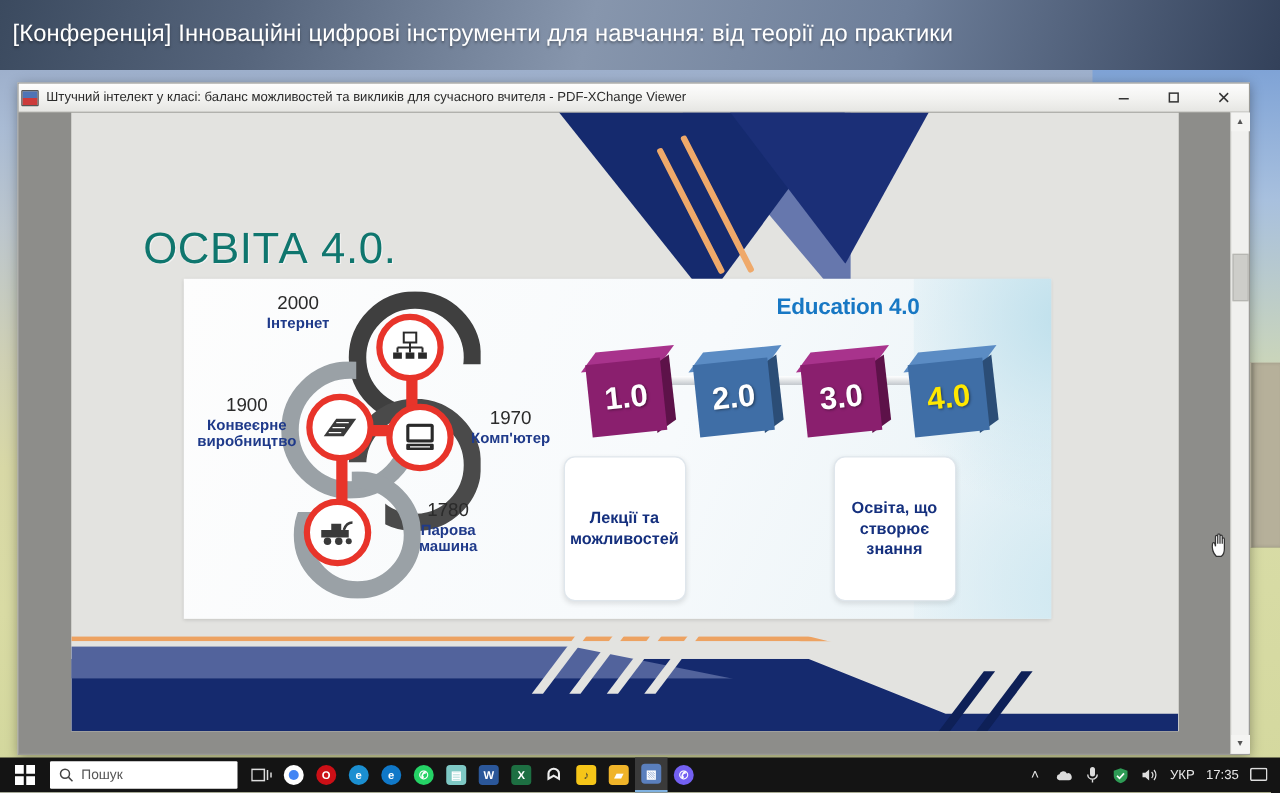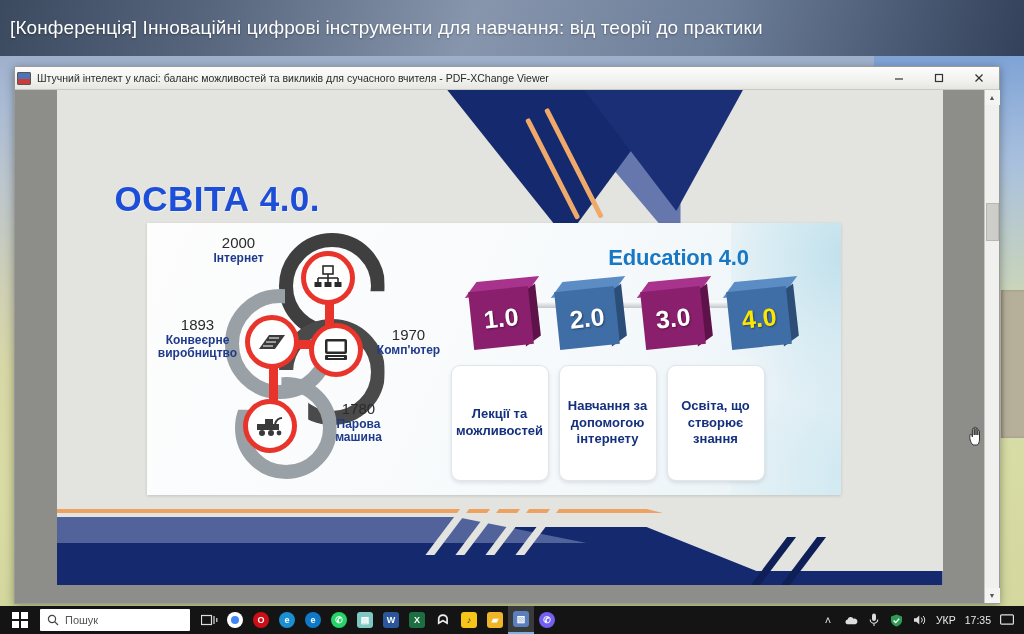--- a/index.html
+++ b/index.html
@@ -121,22 +121,22 @@
     position:absolute; background:#e3e3e0; width:9px; height:52px;
     transform:skewX(-37deg);
   }
   .db-slash-dark {
     position:absolute; background:#0e2057; width:9px; height:48px;
     transform:skewX(-37deg);
   }
 
   
   #slide-title {
-    position:absolute; left:58px; top:89px; font-size:35px; font-weight:bold;
-    color:#1d4ed8; letter-spacing:.5px;
+    position:absolute; left:58px; top:89px; font-size:35px; font-weight:normal;
+    color:#0f766e; letter-spacing:.5px;
     text-shadow:1px 1px 0 rgba(255,255,255,.5);
   }
 
   
   #content-card {
     position:absolute; left:90px; top:133px; width:694px; height:272px;
     background:linear-gradient(115deg,#fdfdfd 0%,#f7fafc 55%,#e8f2f6 100%);
     box-shadow:0 1px 3px rgba(0,0,0,.14);
   }
   #wave-deco { position:absolute; right:0; top:0; width:110px; height:272px;
@@ -155,22 +155,22 @@
     background:#fff; border:5px solid #e8342a; display:flex;
     align-items:center; justify-content:center;
   }
   .connector { position:absolute; background:#e8342a; border-radius:3px; }
   .ig-label { position:absolute; text-align:center; line-height:1.12; }
   .ig-year { font-size:15px; color:#2b2b2b; }
   .ig-name { font-size:12px; color:#1f3a8a; font-weight:bold; }
 
   
   #edu-title {
-    position:absolute; left:392px; top:22px; width:280px; text-align:center;
-    font-size:22px; font-weight:bold; color:#1878c4; letter-spacing:-.2px;
+    position:absolute; left:392px; top:12px; width:280px; text-align:center;
+    font-size:18px; font-weight:bold; color:#1878c4; letter-spacing:-.2px;
   }
   .cube { position:absolute; width:74px; height:72px; }
   .cube .face-front {
     position:absolute; left:6px; top:10px; width:60px; height:58px;
     display:flex; align-items:center; justify-content:center;
     font-size:25px; font-weight:bold; color:#fff;
     text-shadow:1px 1px 2px rgba(0,0,0,.4);
     transform:rotate(-6deg);
   }
   .cube .face-top {
@@ -329,21 +329,21 @@
                 <circle cx="25" cy="19" r="2.4" fill="#3a3a3a"></circle>
                 <path d="M21 10 q2 -6 7 -6" stroke="#3a3a3a" stroke-width="2" fill="none"></path>
               </svg>
             </div>
 
             <div class="ig-label" style="left:30px; top:8px; width:104px;">
               <div class="ig-year">2000</div>
               <div class="ig-name">Інтернет</div>
             </div>
             <div class="ig-label" style="left:-8px; top:90px; width:98px;">
-              <div class="ig-year">1893</div>
+              <div class="ig-year">1900</div>
               <div class="ig-name">Конвеєрне виробництво</div>
             </div>
             <div class="ig-label" style="left:212px; top:100px; width:80px;">
               <div class="ig-year">1970</div>
               <div class="ig-name">Комп'ютер</div>
             </div>
             <div class="ig-label" style="left:160px; top:174px; width:84px;">
               <div class="ig-year">1780</div>
               <div class="ig-name">Парова машина</div>
             </div>
@@ -370,21 +370,20 @@
             <div class="face-side" style="background:#5d1249;"></div>
             <div class="face-front" style="background:#8a1f6e; color:#ffffff;">3.0</div>
           </div>
           <div class="cube" style="left:576px; top:56px;">
             <div class="face-top" style="background:#5b8cc4;"></div>
             <div class="face-side" style="background:#2b4d76;"></div>
             <div class="face-front" style="background:#3f6ea6; color:#ffe800;">4.0</div>
           </div>
 
           <div class="ibox" style="left:304px; top:142px;">Лекції та можливостей</div>
-          <div class="ibox" style="left:412px; top:142px;">Навчання за допомогою інтернету</div>
           <div class="ibox" style="left:520px; top:142px;">Освіта, що створює знання</div>
         </div>
 
 
         <div id="deco-bottom">
           <div id="db-navy"></div>
           <div id="db-mid"></div>
           <div id="db-orange"></div>
           <div class="db-slash" style="left:388px; bottom:30px;"></div>
           <div class="db-slash" style="left:418px; bottom:30px;"></div>

